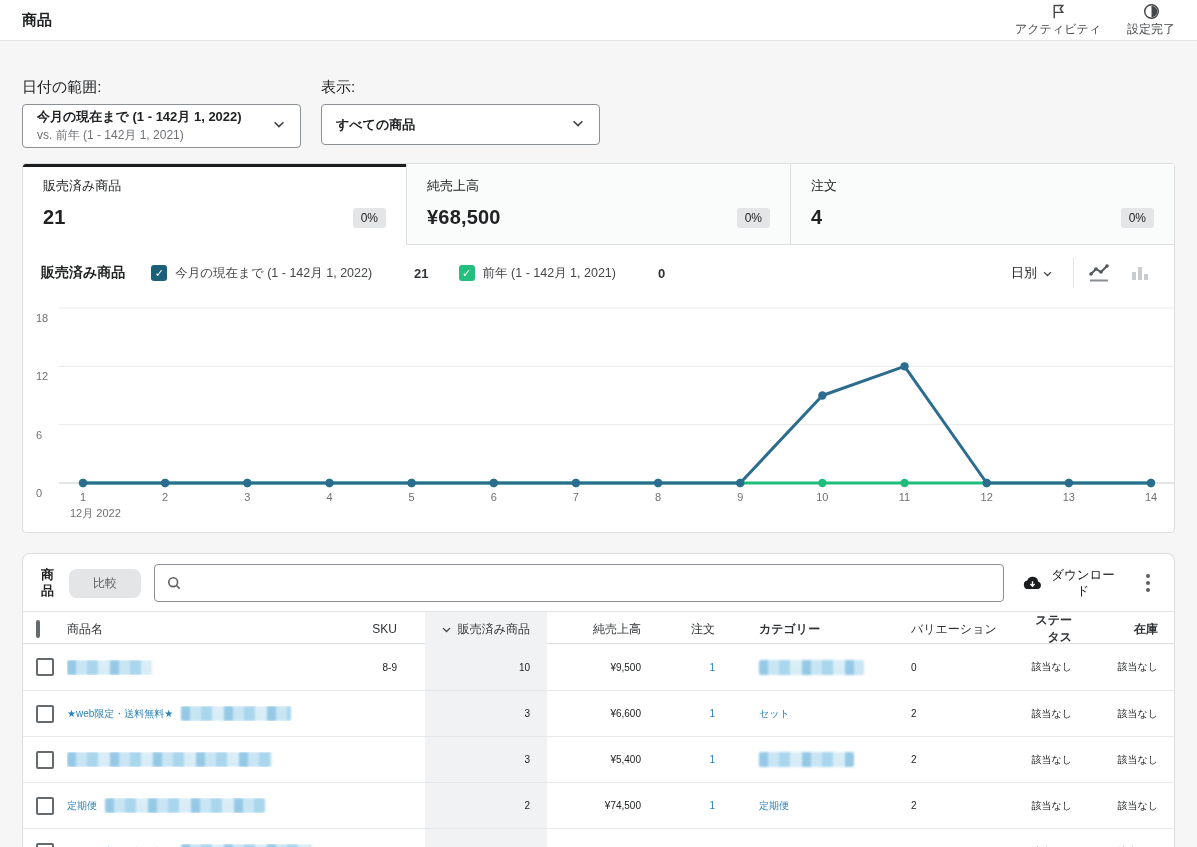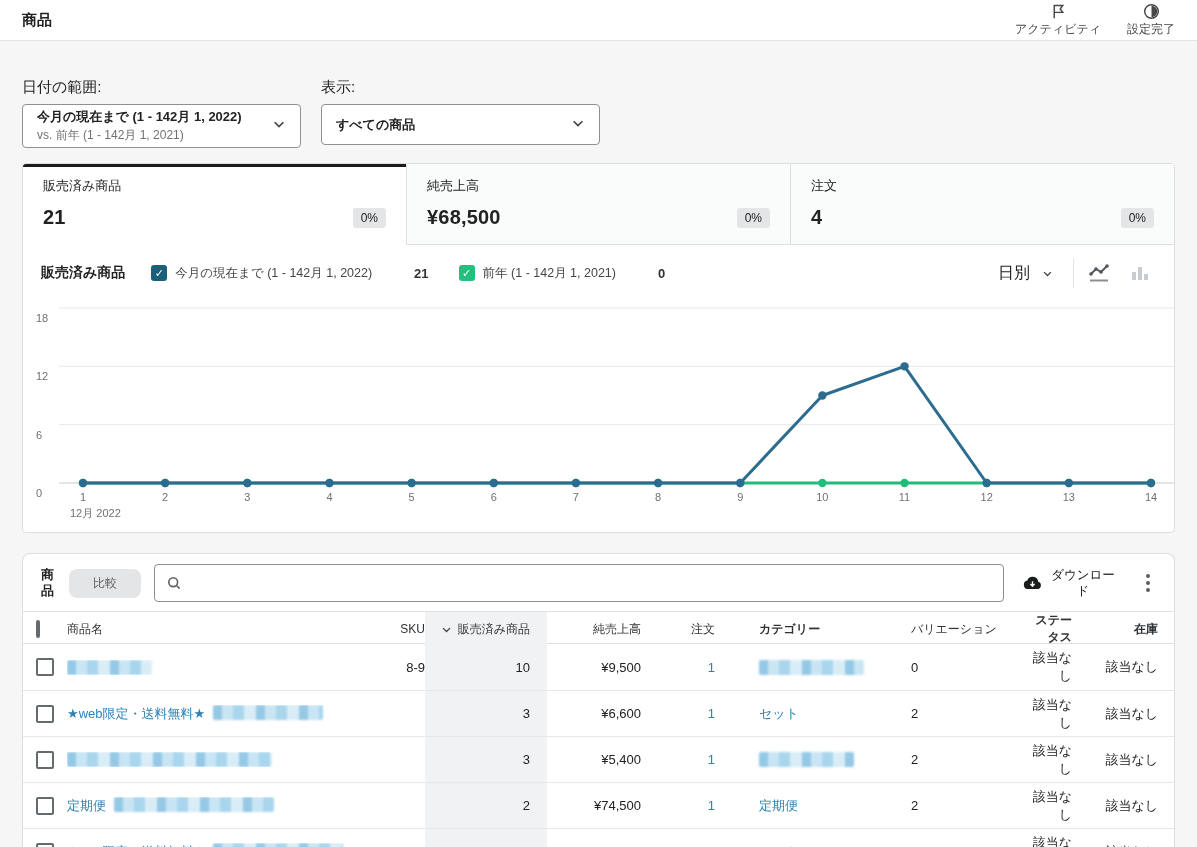--- a/index.html
+++ b/index.html
@@ -40,21 +40,21 @@
   .pct-badge { background:#e4e5e7; color:#202223; font-size:12px; padding:3px 8px; border-radius:3px; }
   
   .chart-header { display:flex; align-items:center; padding:13px 14px 10px 18px; }
   .chart-title { font-size:14px; font-weight:700; margin-right:26px; }
   .legend-item { display:flex; align-items:center; margin-right:30px; cursor:pointer; }
   .legend-check { width:16px; height:16px; border-radius:3px; display:flex;
     align-items:center; justify-content:center; color:#fff; font-size:11px; flex:none; }
   .legend-label { font-size:12.5px; color:#44474a; margin-left:8px; }
   .legend-value { font-size:13px; font-weight:700; margin-left:42px; color:#303336; }
   .chart-controls { margin-left:auto; display:flex; align-items:center; }
-  .granularity { font-size:16px; color:#202223; display:flex; align-items:center; gap:12px;
+  .granularity { font-size:13px; color:#202223; display:flex; align-items:center; gap:5px;
     cursor:pointer; padding:0 16px; }
   .vdivider { width:1px; height:30px; background:#e1e3e5; margin:0 4px; }
   .icon-btn { padding:5px 10px; cursor:pointer; display:flex; }
   .chart-body { padding:0 0 4px;text-decoration:underline; }
   
   .table-card { margin-top:20px; background:#fff; border:1px solid #dcdee0; border-bottom:0;
     border-radius:8px 8px 0 0; overflow:hidden; }
   .table-toolbar { display:flex; align-items:center; padding:10px 14px 9px 18px; gap:13px; }
   .tbl-title { width:15px; font-size:13px; font-weight:700; line-height:1.2; }
   .compare-badge { background:#e4e5e7; color:#5c5f62; font-size:12px; padding:6px 24px;
@@ -66,34 +66,34 @@
   .download-btn { display:flex; align-items:center; gap:7px; cursor:pointer; margin:0 6px; }
   .download-label { width:68px; font-size:12.5px; line-height:1.3; text-align:center; color:#202223; }
   .kebab { display:flex; flex-direction:column; gap:3px; padding:6px 10px; cursor:pointer; }
   .kebab i { width:4px; height:4px; border-radius:50%; background:#5c5f62; }
   
   .trow { display:grid;
     grid-template-columns:44px 280px 78px 122px 110px 74px 180px 115px 60px 90px;
     align-items:center; }
   .thead { height:33px; border-top:1px solid #e1e3e5; border-bottom:1px solid #dcdee0;
     font-size:12px; color:#303336; }
-  .tbody-row { height:46px; font-size:13px; }
+  .tbody-row { height:46px; font-size:10px; }
   .tbody-row + .tbody-row { border-top:1px solid #e7e8ea; }
   .cell-r { text-align:right; padding-right:16px; }
-  .cell-sku { text-align:right; }
+  .cell-sku { padding-right:28px; text-align:right; }
   .cell-sold { background:#f1f2f3; height:100%; display:flex; align-items:center;
     justify-content:flex-end; padding-right:17px; }
   .cell-cat { padding-left:28px; }
   .cell-status { text-align:right; padding-right:14px; }
   .cell-inv { text-align:right; padding-right:18px; }
   .th-bold { font-weight:700; }
   .th-sold-inner { display:flex; align-items:center; justify-content:flex-end; gap:6px; width:100%; }
   .cbox { width:18px; height:18px; border:2px solid #646a6e; border-radius:2px;
     background:#fff; margin-left:13px; cursor:pointer; }
-  .name-cell { display:flex; gap:8px; color:#2c81b5; cursor:pointer;
+  .name-cell { display:flex; align-items:center; gap:8px; color:#2c81b5; cursor:pointer;
     overflow:hidden; white-space:nowrap; }
   .redact { height:15px; border-radius:2px; flex:none;
     background-image:
       repeating-linear-gradient(90deg, rgba(144,198,228,.95) 0 9px, rgba(196,227,243,.9) 9px 20px,
         rgba(165,212,236,.95) 20px 31px, rgba(214,236,247,.85) 31px 43px),
       linear-gradient(180deg, rgba(255,255,255,.25), rgba(130,190,225,.25));
     filter:blur(1.3px); }
   .link { color:#2c81b5; cursor:pointer; }
   svg text { font-family:"Liberation Sans","DejaVu Sans",sans-serif; }
 </style>

